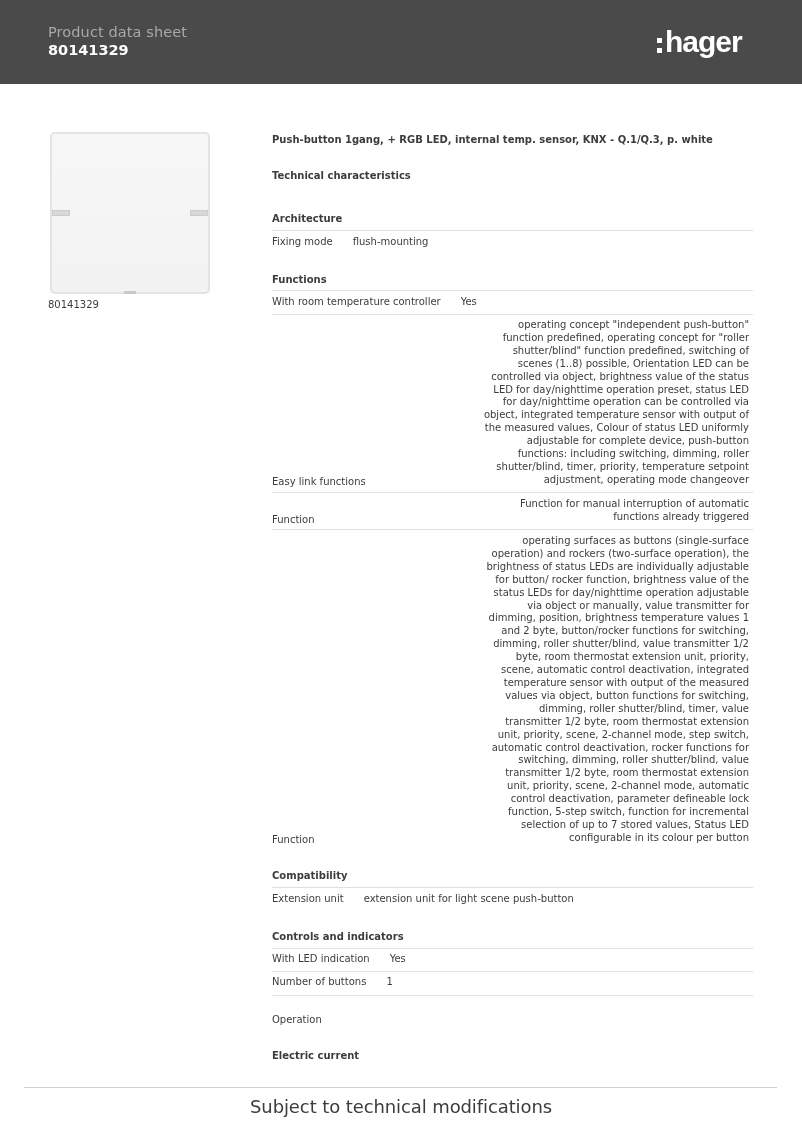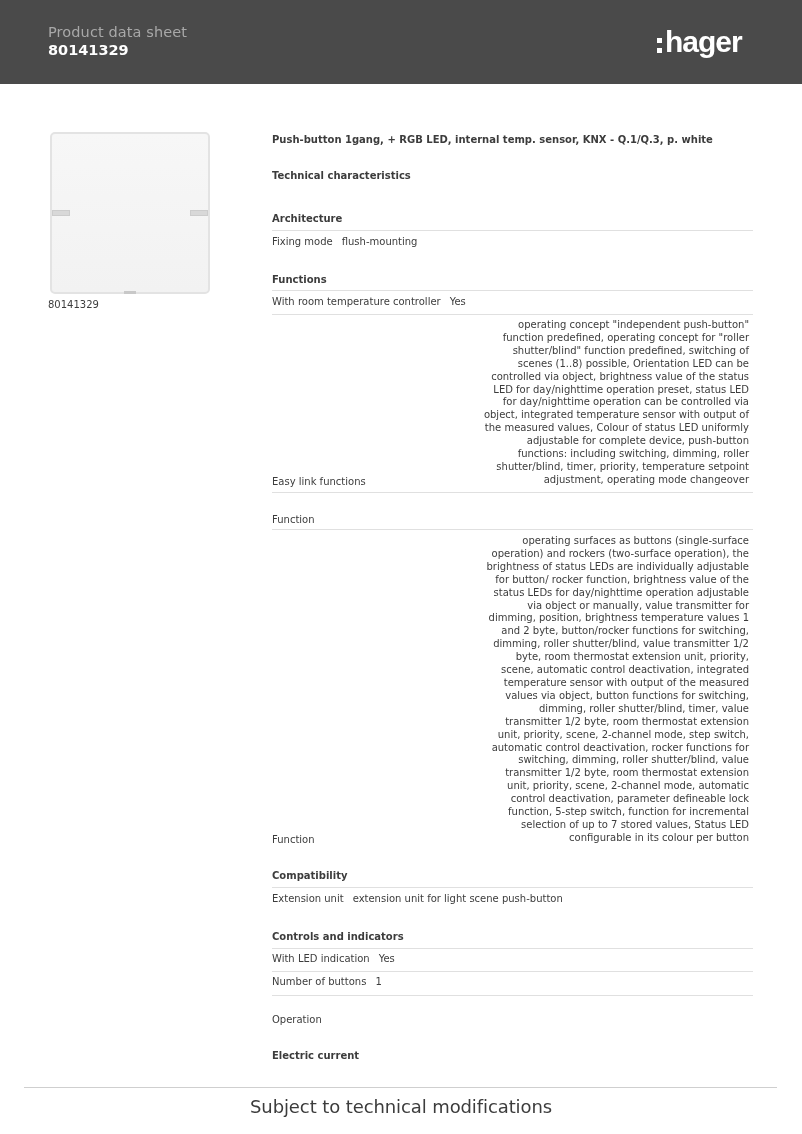--- a/index.html
+++ b/index.html
@@ -59,21 +59,21 @@
     }
     .section-title {
       position: absolute; left: 0; font-size: 10px; font-weight: bold; color: #3c3c3c;
     }
     .rule {
       position: absolute; left: 0; width: 481px; height: 1px; background: #e0e0e0;
     }
     .row-inline {
       position: absolute; left: 0; font-size: 10px; color: #3c3c3c; white-space: nowrap;
     }
-    .row-inline .val { margin-left: 9px; }
+    .row-inline .val { margin-left: 20px; }
     .row-block {
       position: absolute; left: 0; width: 477px;
     }
     .row-block .lbl {
       position: absolute; left: 0; bottom: 0; font-size: 10px; color: #3c3c3c; white-space: nowrap;
     }
     .row-block .val {
       position: absolute; right: 0; top: 0; font-size: 10px; line-height: 12.9px;
       text-align: right; color: #3c3c3c;
     }
@@ -140,20 +140,24 @@
       <div>adjustable for complete device, push-button</div>
       <div>functions: including switching, dimming, roller</div>
       <div>shutter/blind, timer, priority, temperature setpoint</div>
       <div>adjustment, operating mode changeover</div>
     </div>
     <div class="lbl">Easy link functions</div>
   </div>
   <div class="rule" style="top:492px"></div>
 
   <div class="row-block" style="top:498px; height:27px">
+    <div class="val">
+      <div>Function for manual interruption of automatic</div>
+      <div>functions already triggered</div>
+    </div>
     <div class="lbl">Function</div>
   </div>
   <div class="rule" style="top:529px"></div>
 
   <div class="row-block" style="top:535px; height:310px">
     <div class="val">
       <div>operating surfaces as buttons (single-surface</div>
       <div>operation) and rockers (two-surface operation), the</div>
       <div>brightness of status LEDs are individually adjustable</div>
       <div>for button/ rocker function, brightness value of the</div>

